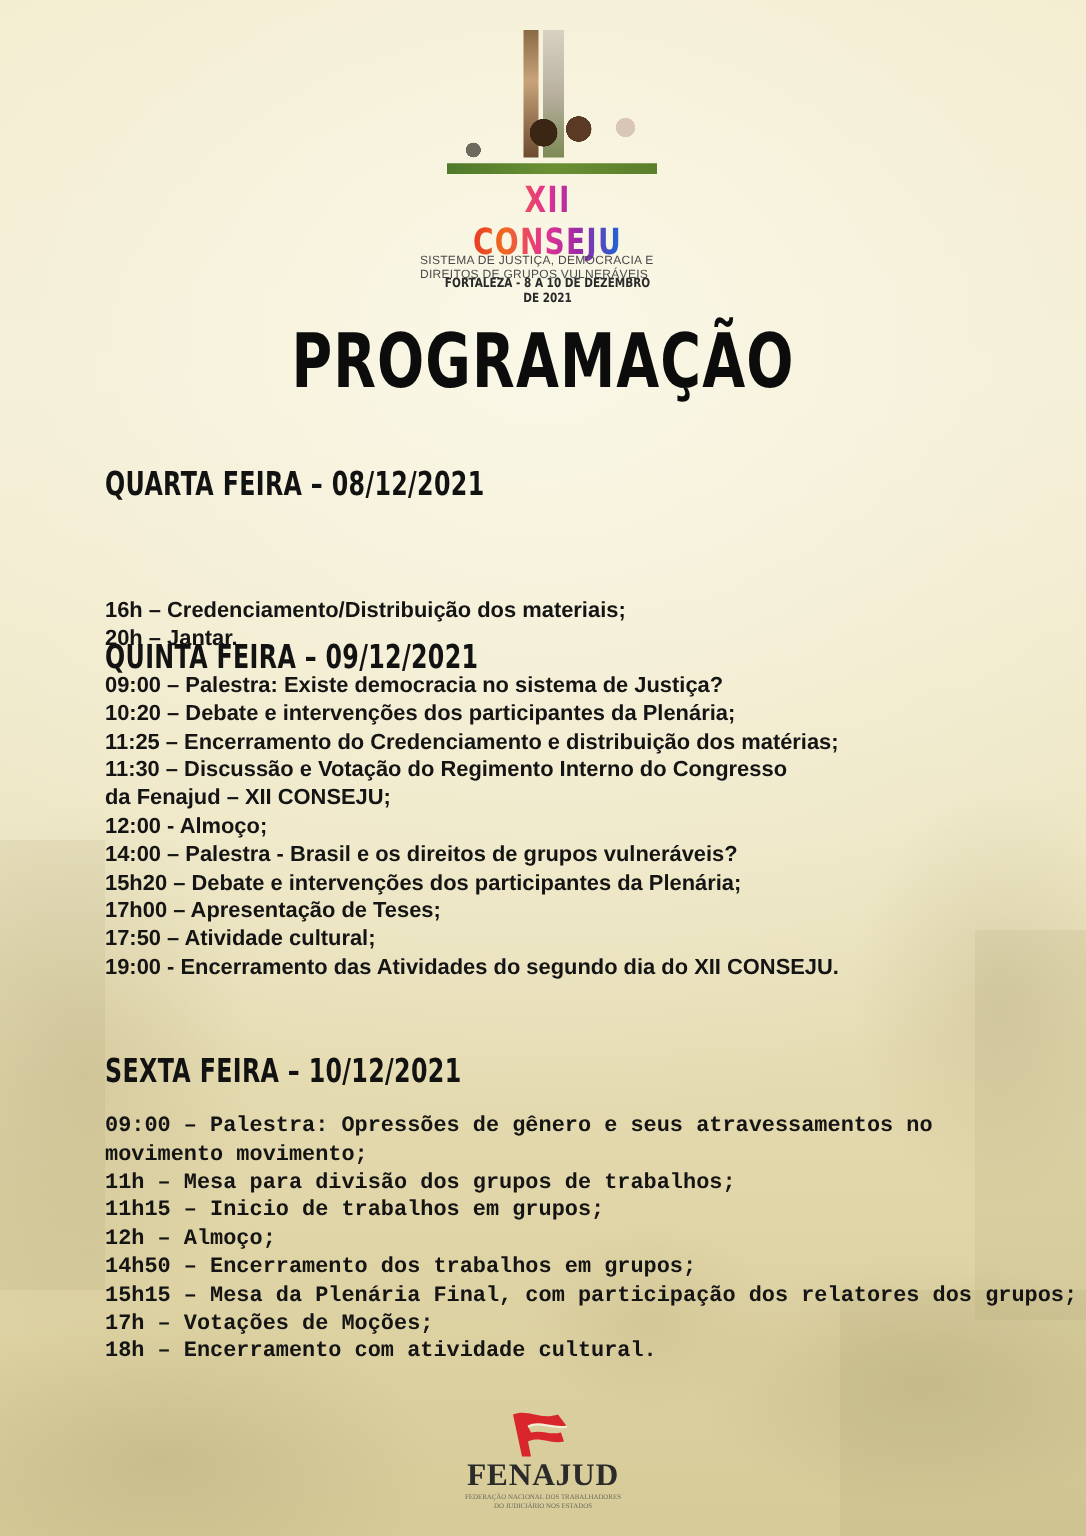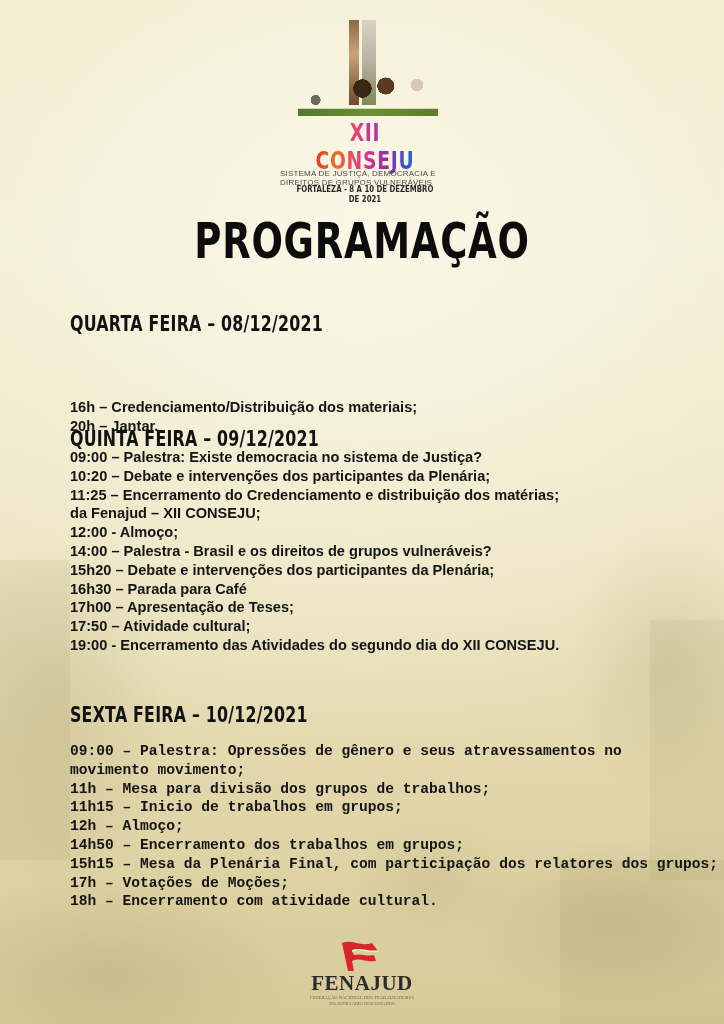--- a/index.html
+++ b/index.html
@@ -118,25 +118,25 @@
 <ul class="day-list" style="top:362px;margin-top:36px;">
   <li>16h – Credenciamento/Distribuição dos materiais;</li>
   <li>20h – Jantar.</li>
 </ul>
 
 <div class="day-heading" style="top:426px;">QUINTA FEIRA – 09/12/2021</div>
 <ul class="day-list" style="top:448px;">
   <li>09:00 – Palestra: Existe democracia no sistema de Justiça?</li>
   <li>10:20 – Debate e intervenções dos participantes da Plenária;</li>
   <li>11:25 – Encerramento do Credenciamento e distribuição dos matérias;</li>
+  <li>11:30 – Discussão e Votação do Regimento Interno do Congresso</li>
   <li>da Fenajud – XII CONSEJU;</li>
   <li>12:00 -  Almoço;</li>
   <li>14:00 – Palestra - Brasil e os direitos de grupos vulneráveis?</li>
   <li>15h20 – Debate e intervenções dos participantes da Plenária;</li>
-  <li>16h30 – Parada para Café</li>
   <li>17h00 – Apresentação de Teses;</li>
   <li>17:50 – Atividade cultural;</li>
   <li>19:00 - Encerramento das Atividades do segundo dia do XII CONSEJU.</li>
 </ul>
 
 <div class="day-heading" style="top:702px;">SEXTA FEIRA – 10/12/2021</div>
 <ul class="day-list" style="top:742px;font-family:Liberation Mono, monospace;">
   <li>09:00 – Palestra: Opressões de gênero e seus atravessamentos no</li>
   <li>movimento movimento;</li>
   <li>11h – Mesa para divisão dos grupos de trabalhos;</li>

